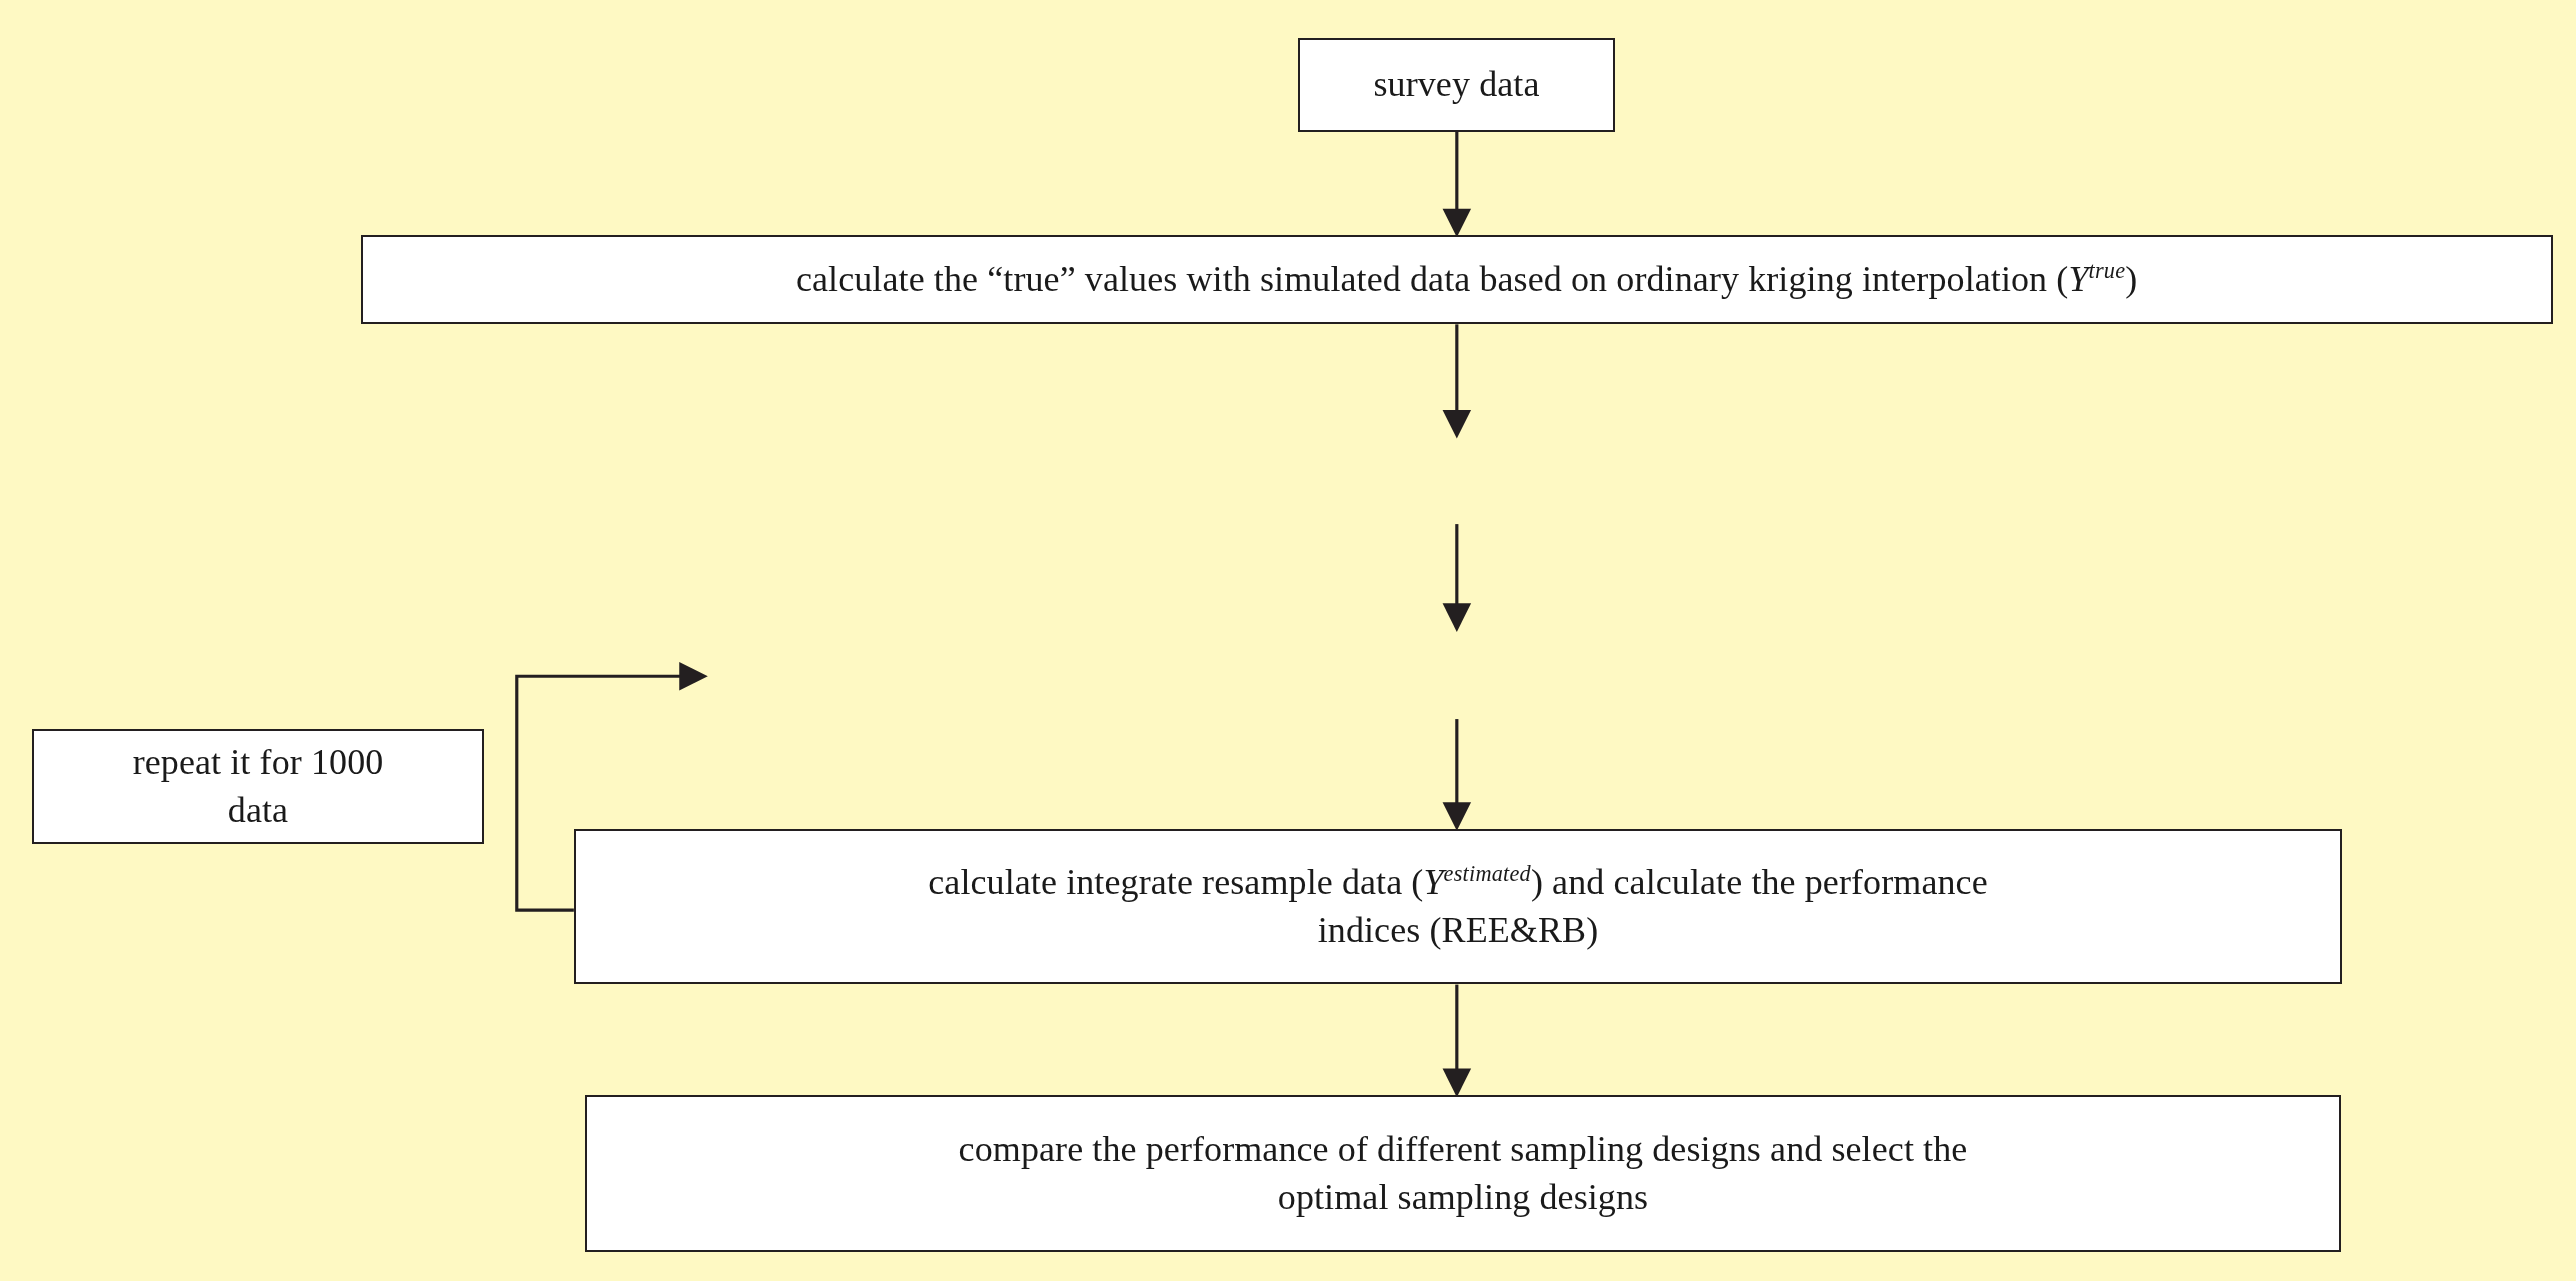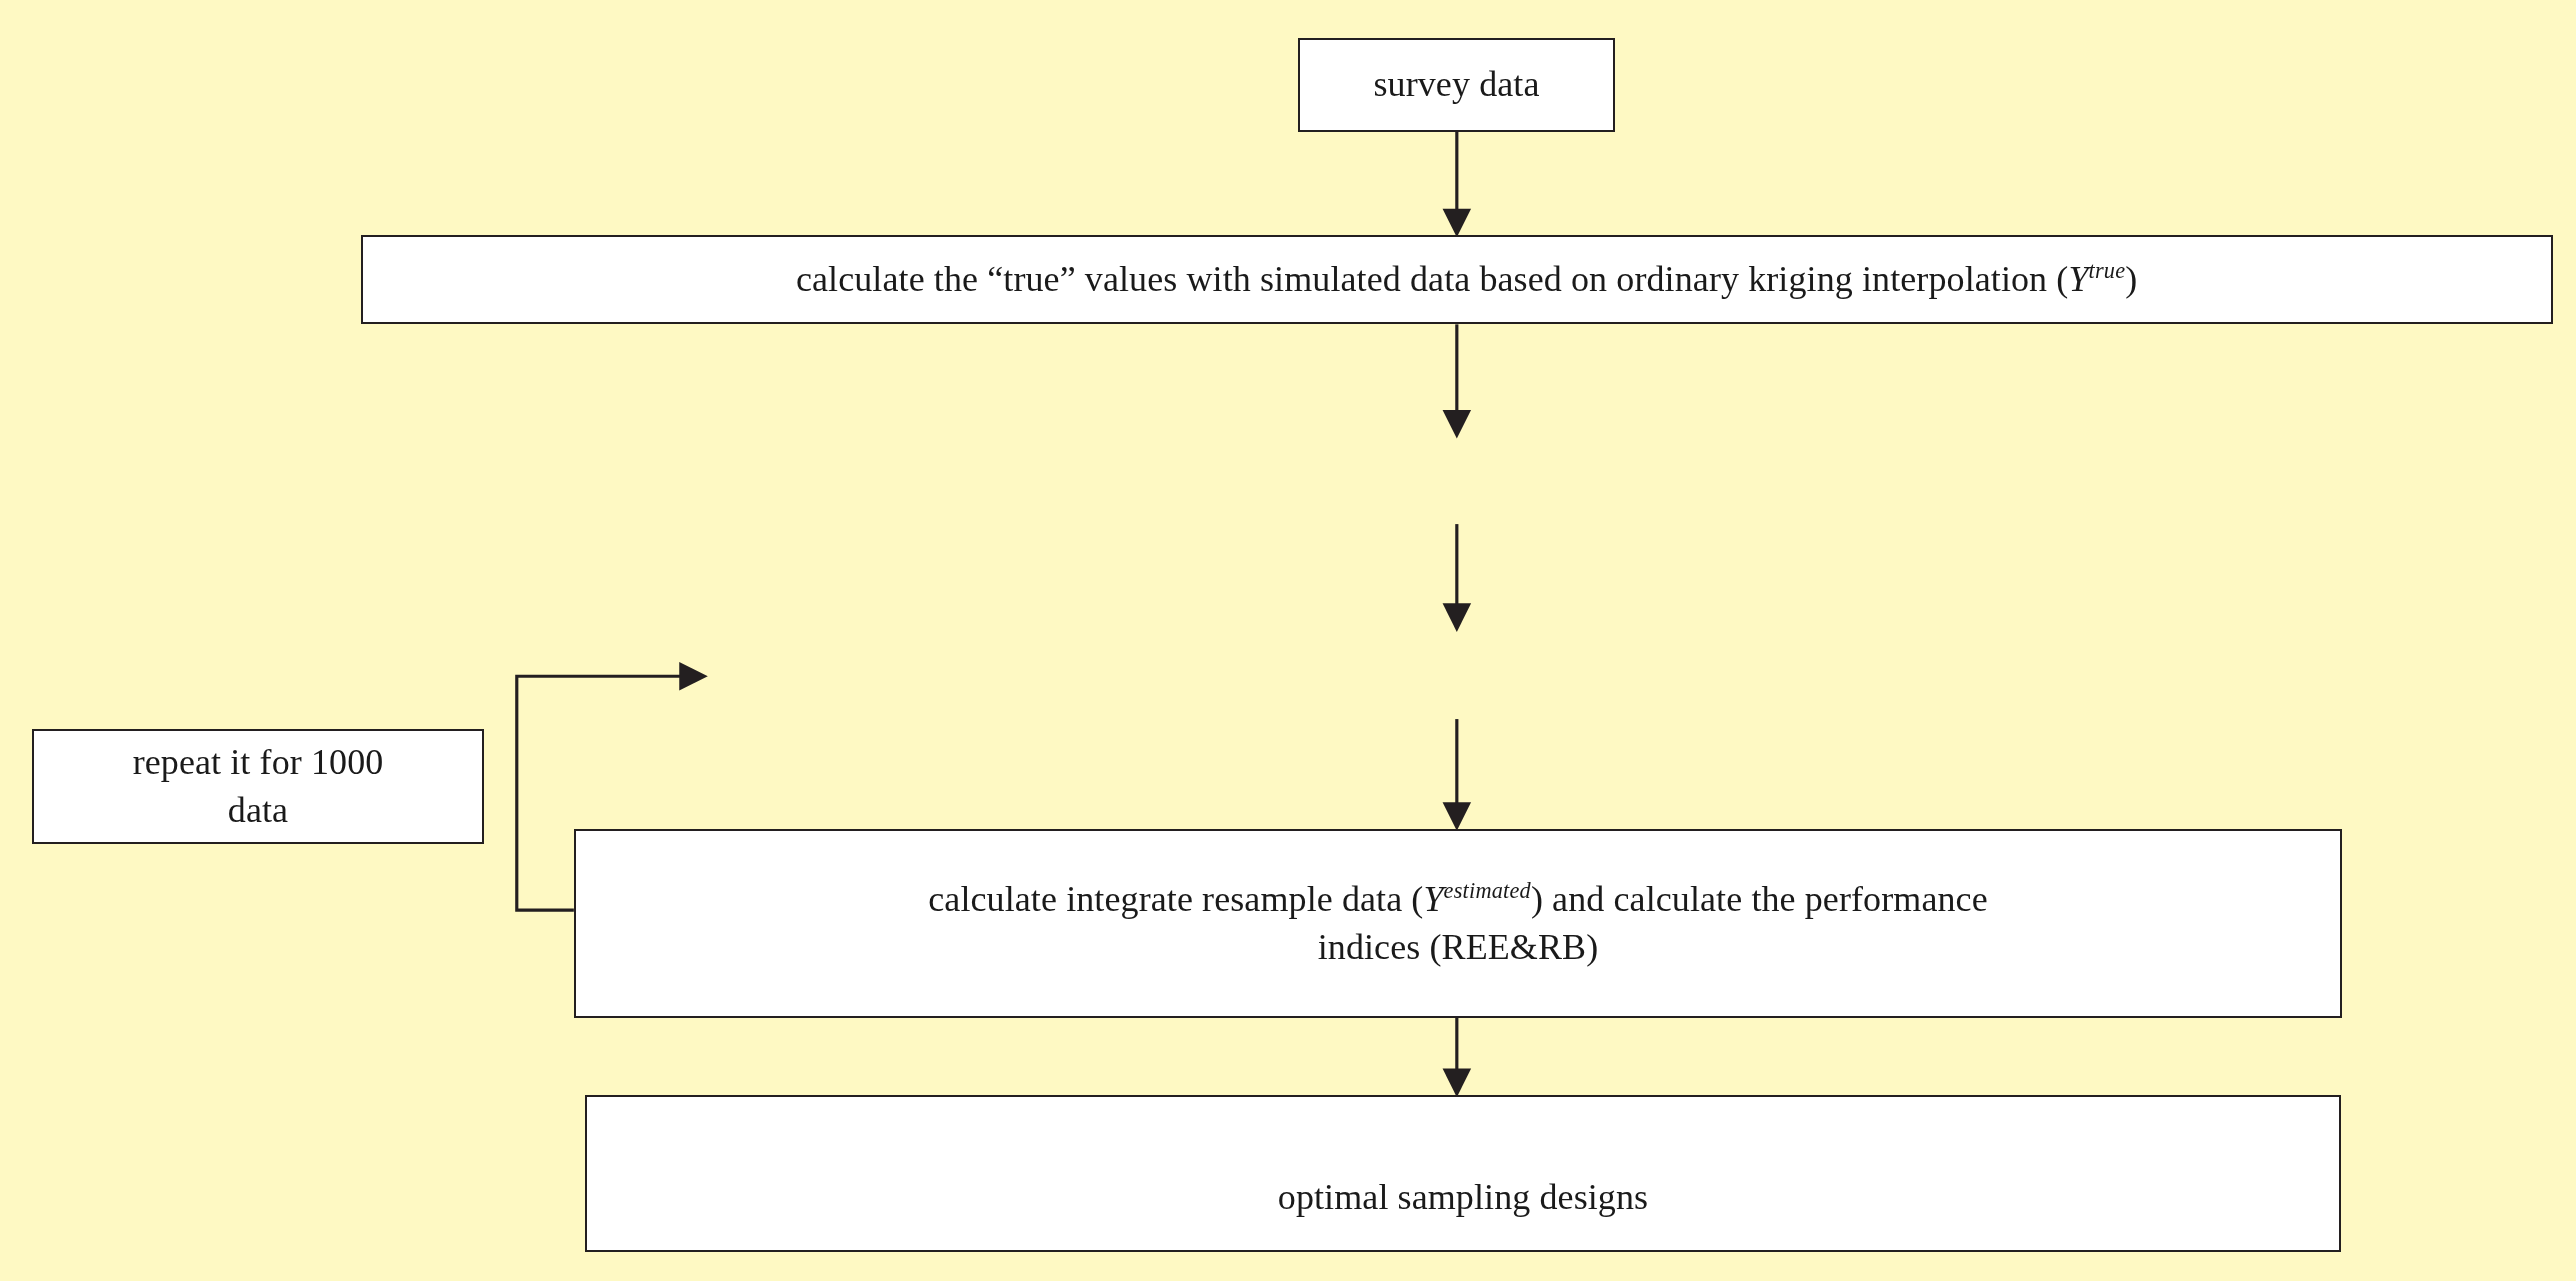--- a/index.html
+++ b/index.html
@@ -39,21 +39,21 @@
     display: block;
     width: 100%;
   }
 
   
   #node-survey        { left: 1298px; top:   38px; width:  317px; height: 94px; font-size: 36px; }
   #node-true-values   { left:  361px; top:  235px; width: 2192px; height: 89px; font-size: 36px; padding-left: 32px; }
   #node-sampling      { left: 953px; top:  437px; width: 1007px; height: 87px; font-size: 36px; }
   #node-resample      { left:  707px; top:  630px; width: 1502px; height: 89px; font-size: 36px; }
   #node-repeat        { left:   32px; top:  729px; width:  452px; height: 115px; font-size: 36px; }
-  #node-performance   { left:  574px; top: 829px; width: 1768px; height: 189px; font-size: 36px; text-align: center; }
+  #node-performance   { left:  574px; top: 829px; width: 1768px; height: 155px; font-size: 36px; text-align: center; }
   #node-compare       { left:  585px; top: 1095px; width: 1756px; height: 157px; font-size: 36px; }
 
   
   .mathvar { font-style: italic; }
   .sup {
     font-style: italic;
     font-size: 0.62em;
     vertical-align: super;
     line-height: 0;
     letter-spacing: 0.2px;
@@ -121,17 +121,17 @@
 
   <div class="node" id="node-repeat">
     <span class="txt"><span>repeat it for 1000</span><br><span>data</span></span>
   </div>
 
   <div class="node" id="node-performance">
     <span class="txt"><span>calculate integrate resample data (</span><span class="mathvar">Y</span><span class="sup">estimated</span><span>) and calculate the performance</span><br><span>indices (REE&amp;RB)</span></span>
   </div>
 
   <div class="node" id="node-compare">
-    <span class="txt"><br><span>optimal sampling designs</span></span>
+    <span class="txt"><span>compare the performance of different sampling designs and select the</span><br><span>optimal sampling designs</span></span>
   </div>
 
 </div>
 
 
 </body></html>

